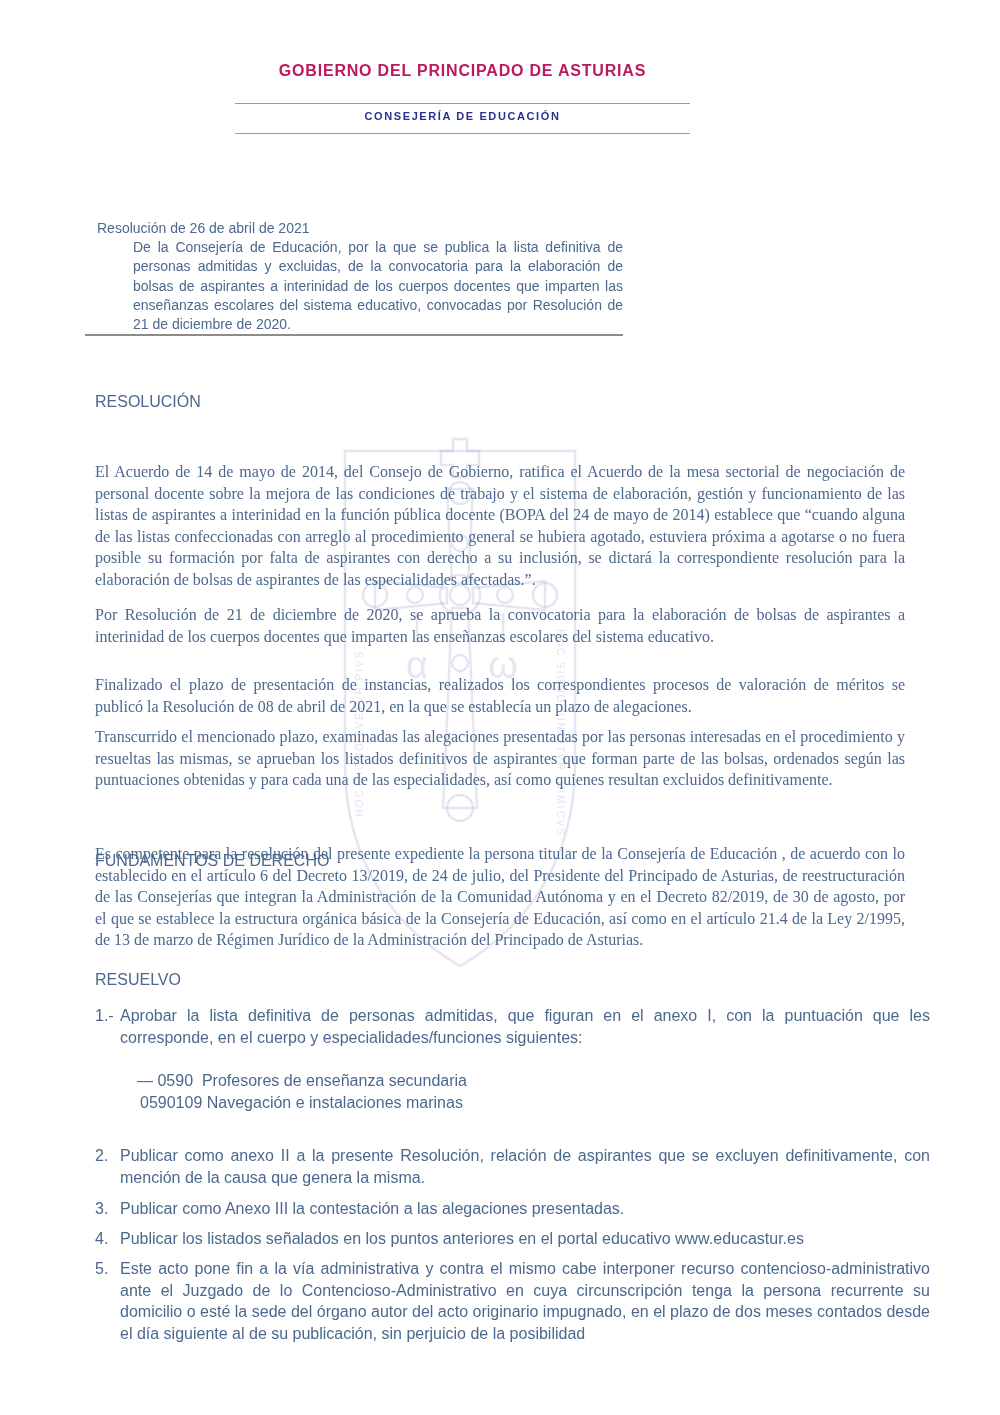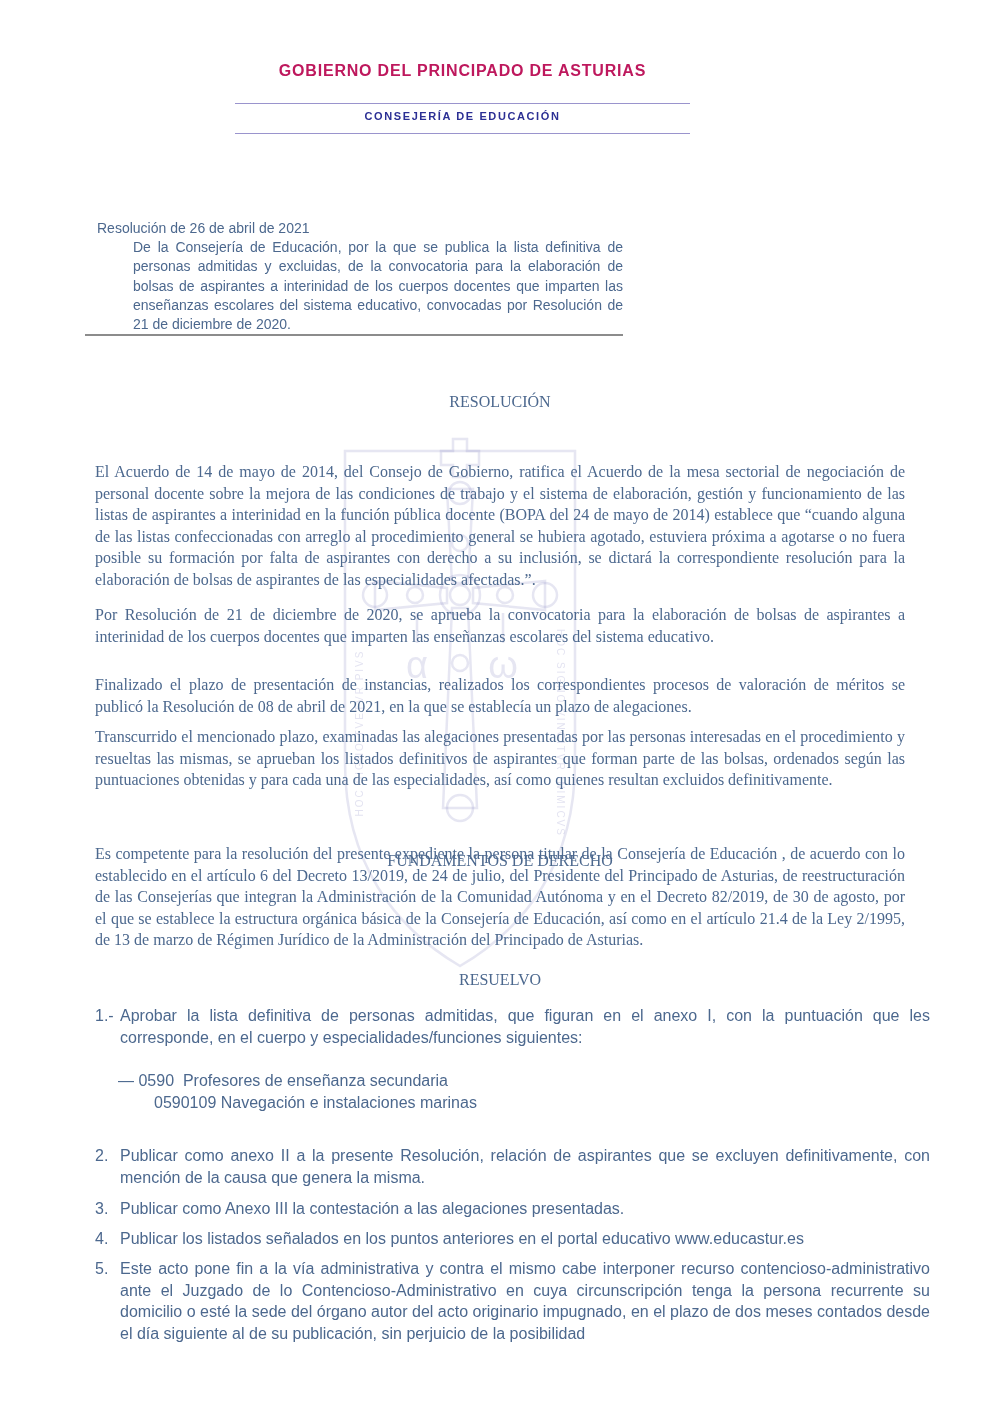--- a/index.html
+++ b/index.html
@@ -45,33 +45,33 @@
   .summary .title { display: block; }
   .summary .body { display: block; text-align: justify; margin-left: 36px; }
   .gray-rule {
     left: 85px; top: 334px; width: 538px; height: 0;
     border-top: 2px solid #8c8c8c;
     z-index: 2;
   }
 
   
   .col { left: 95px; width: 810px; font-size: 16px; line-height: 21.5px; z-index: 2; }
-  .heading { text-align: center; font-family: Liberation Serif, serif; }
+  .heading { text-align: left; }
   .para { text-align: justify; font-family: Liberation Serif, serif; }
 
   
   .item { padding-left: 25px; }
   .item .num { position: absolute; left: 0; top: 0; }
   .item .text { display: block; }
   .item .text.justify { text-align: justify; }
 
   
   .bolsas { left: 118px; width: 600px; font-size: 16px; line-height: 21.5px; z-index: 2; }
-  .bolsas .line1 { white-space: pre-wrap; }
-  .bolsas .line2 { white-space: pre-wrap; margin-left: 36px; }
+  .bolsas .line1 { white-space: pre-wrap; margin-left: 19px; }
+  .bolsas .line2 { white-space: pre-wrap; margin-left: 22px; }
 
   
   .watermark { left: 325px; top: 433px; width: 270px; height: 545px; z-index: 1; }
   .watermark svg { width: 100%; height: 100%; }
 </style>
 </head>
 <body>
 
 <div class="page">
 

